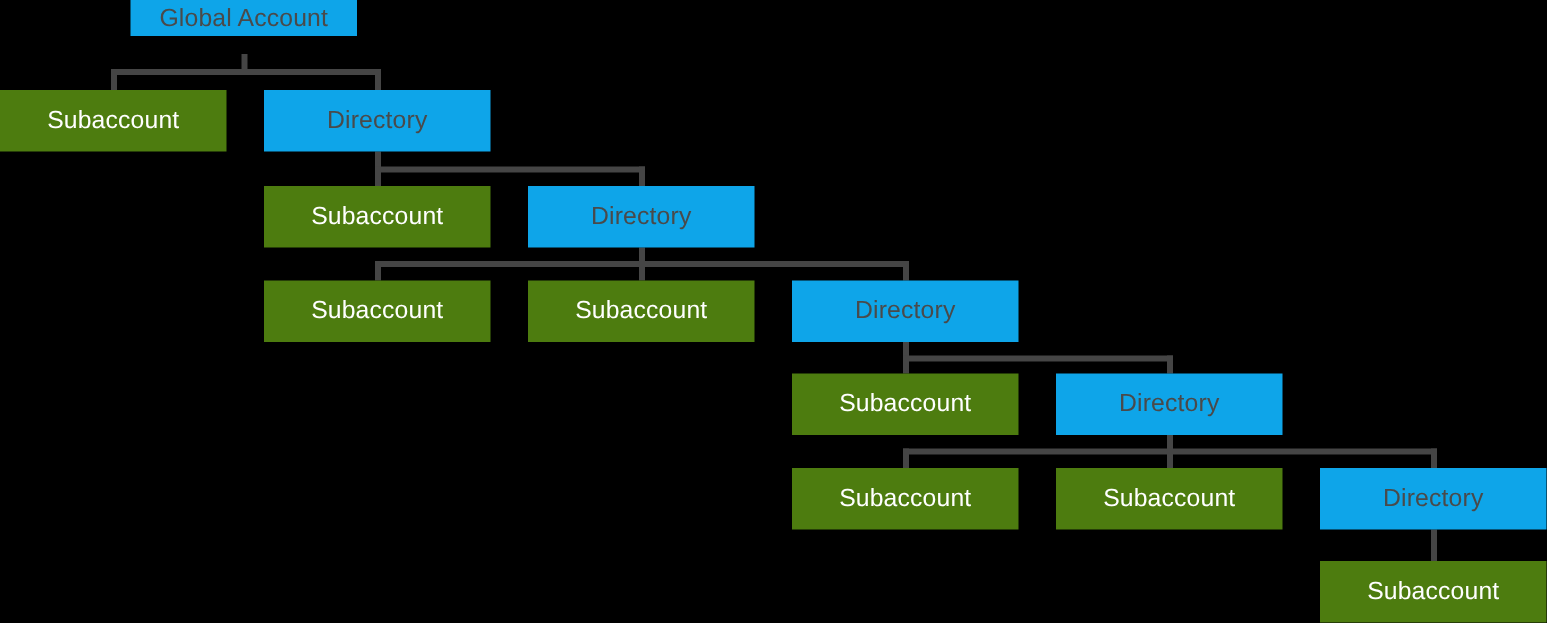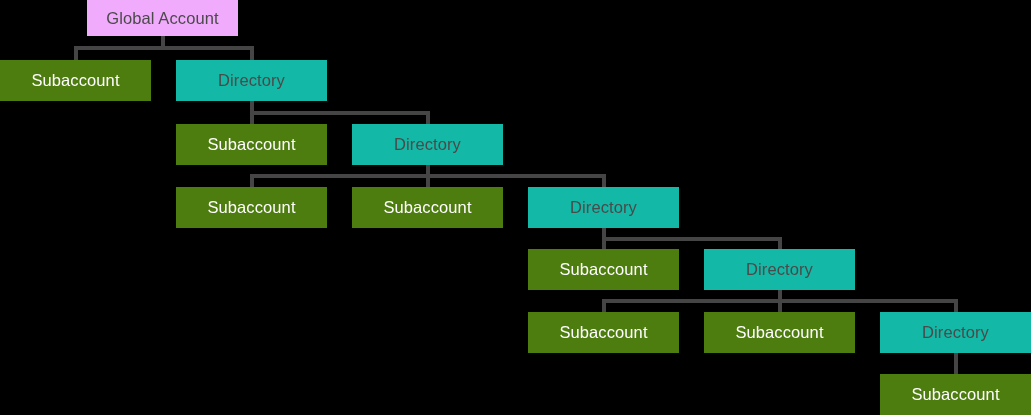--- a/index.html
+++ b/index.html
@@ -32,26 +32,26 @@
     box-sizing:border-box;
     display:flex;
     align-items:center;
     justify-content:center;
     font-size:16.5px;
     line-height:1;
     letter-spacing:.1px;
     white-space:nowrap;
   }
   .node.root{
-    background:#f0abfc;
+    background:#0ea5e9;
     color:#4A4A4A;
-    height:36px;
+    height:24px;
   }
   .node.dir{
-    background:#14b8a6;
+    background:#0ea5e9;
     color:#4A4A4A;
   }
   .node.sub{
     background:#4d7c0f;
     color:#FFFFFF;
   }
   .node .lbl{pointer-events:none;}
 </style>
 </head>
 <body>

